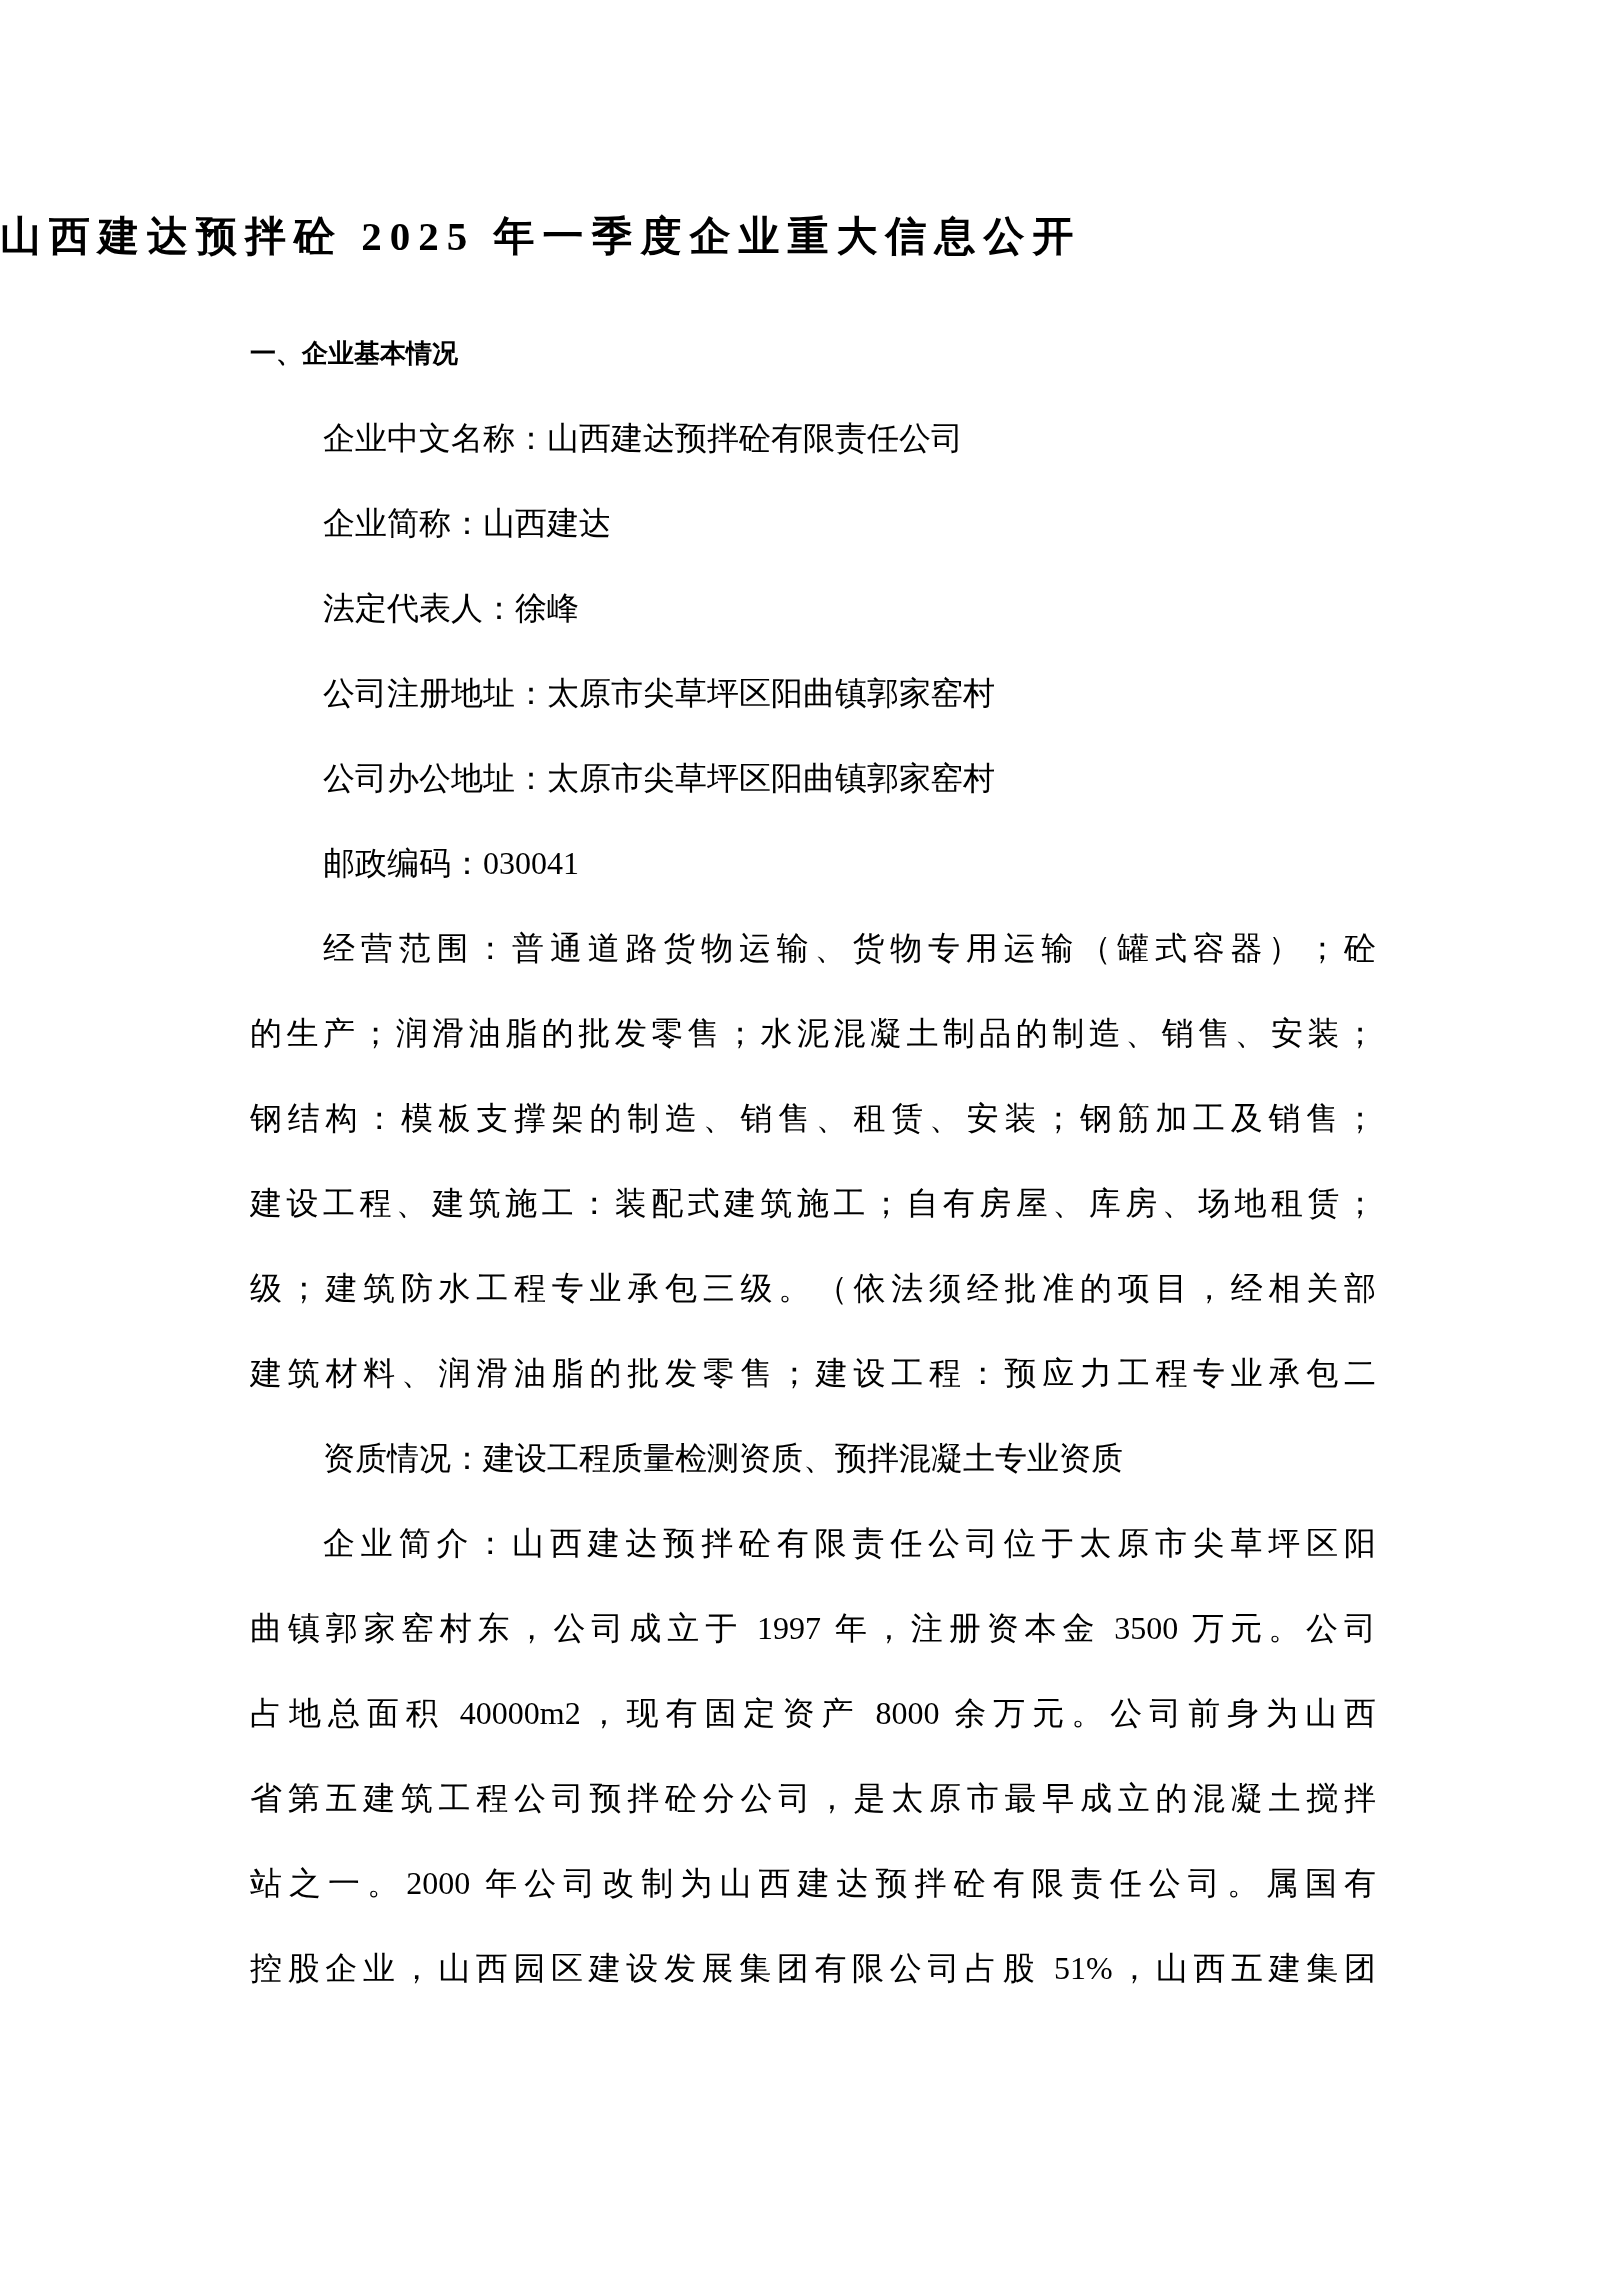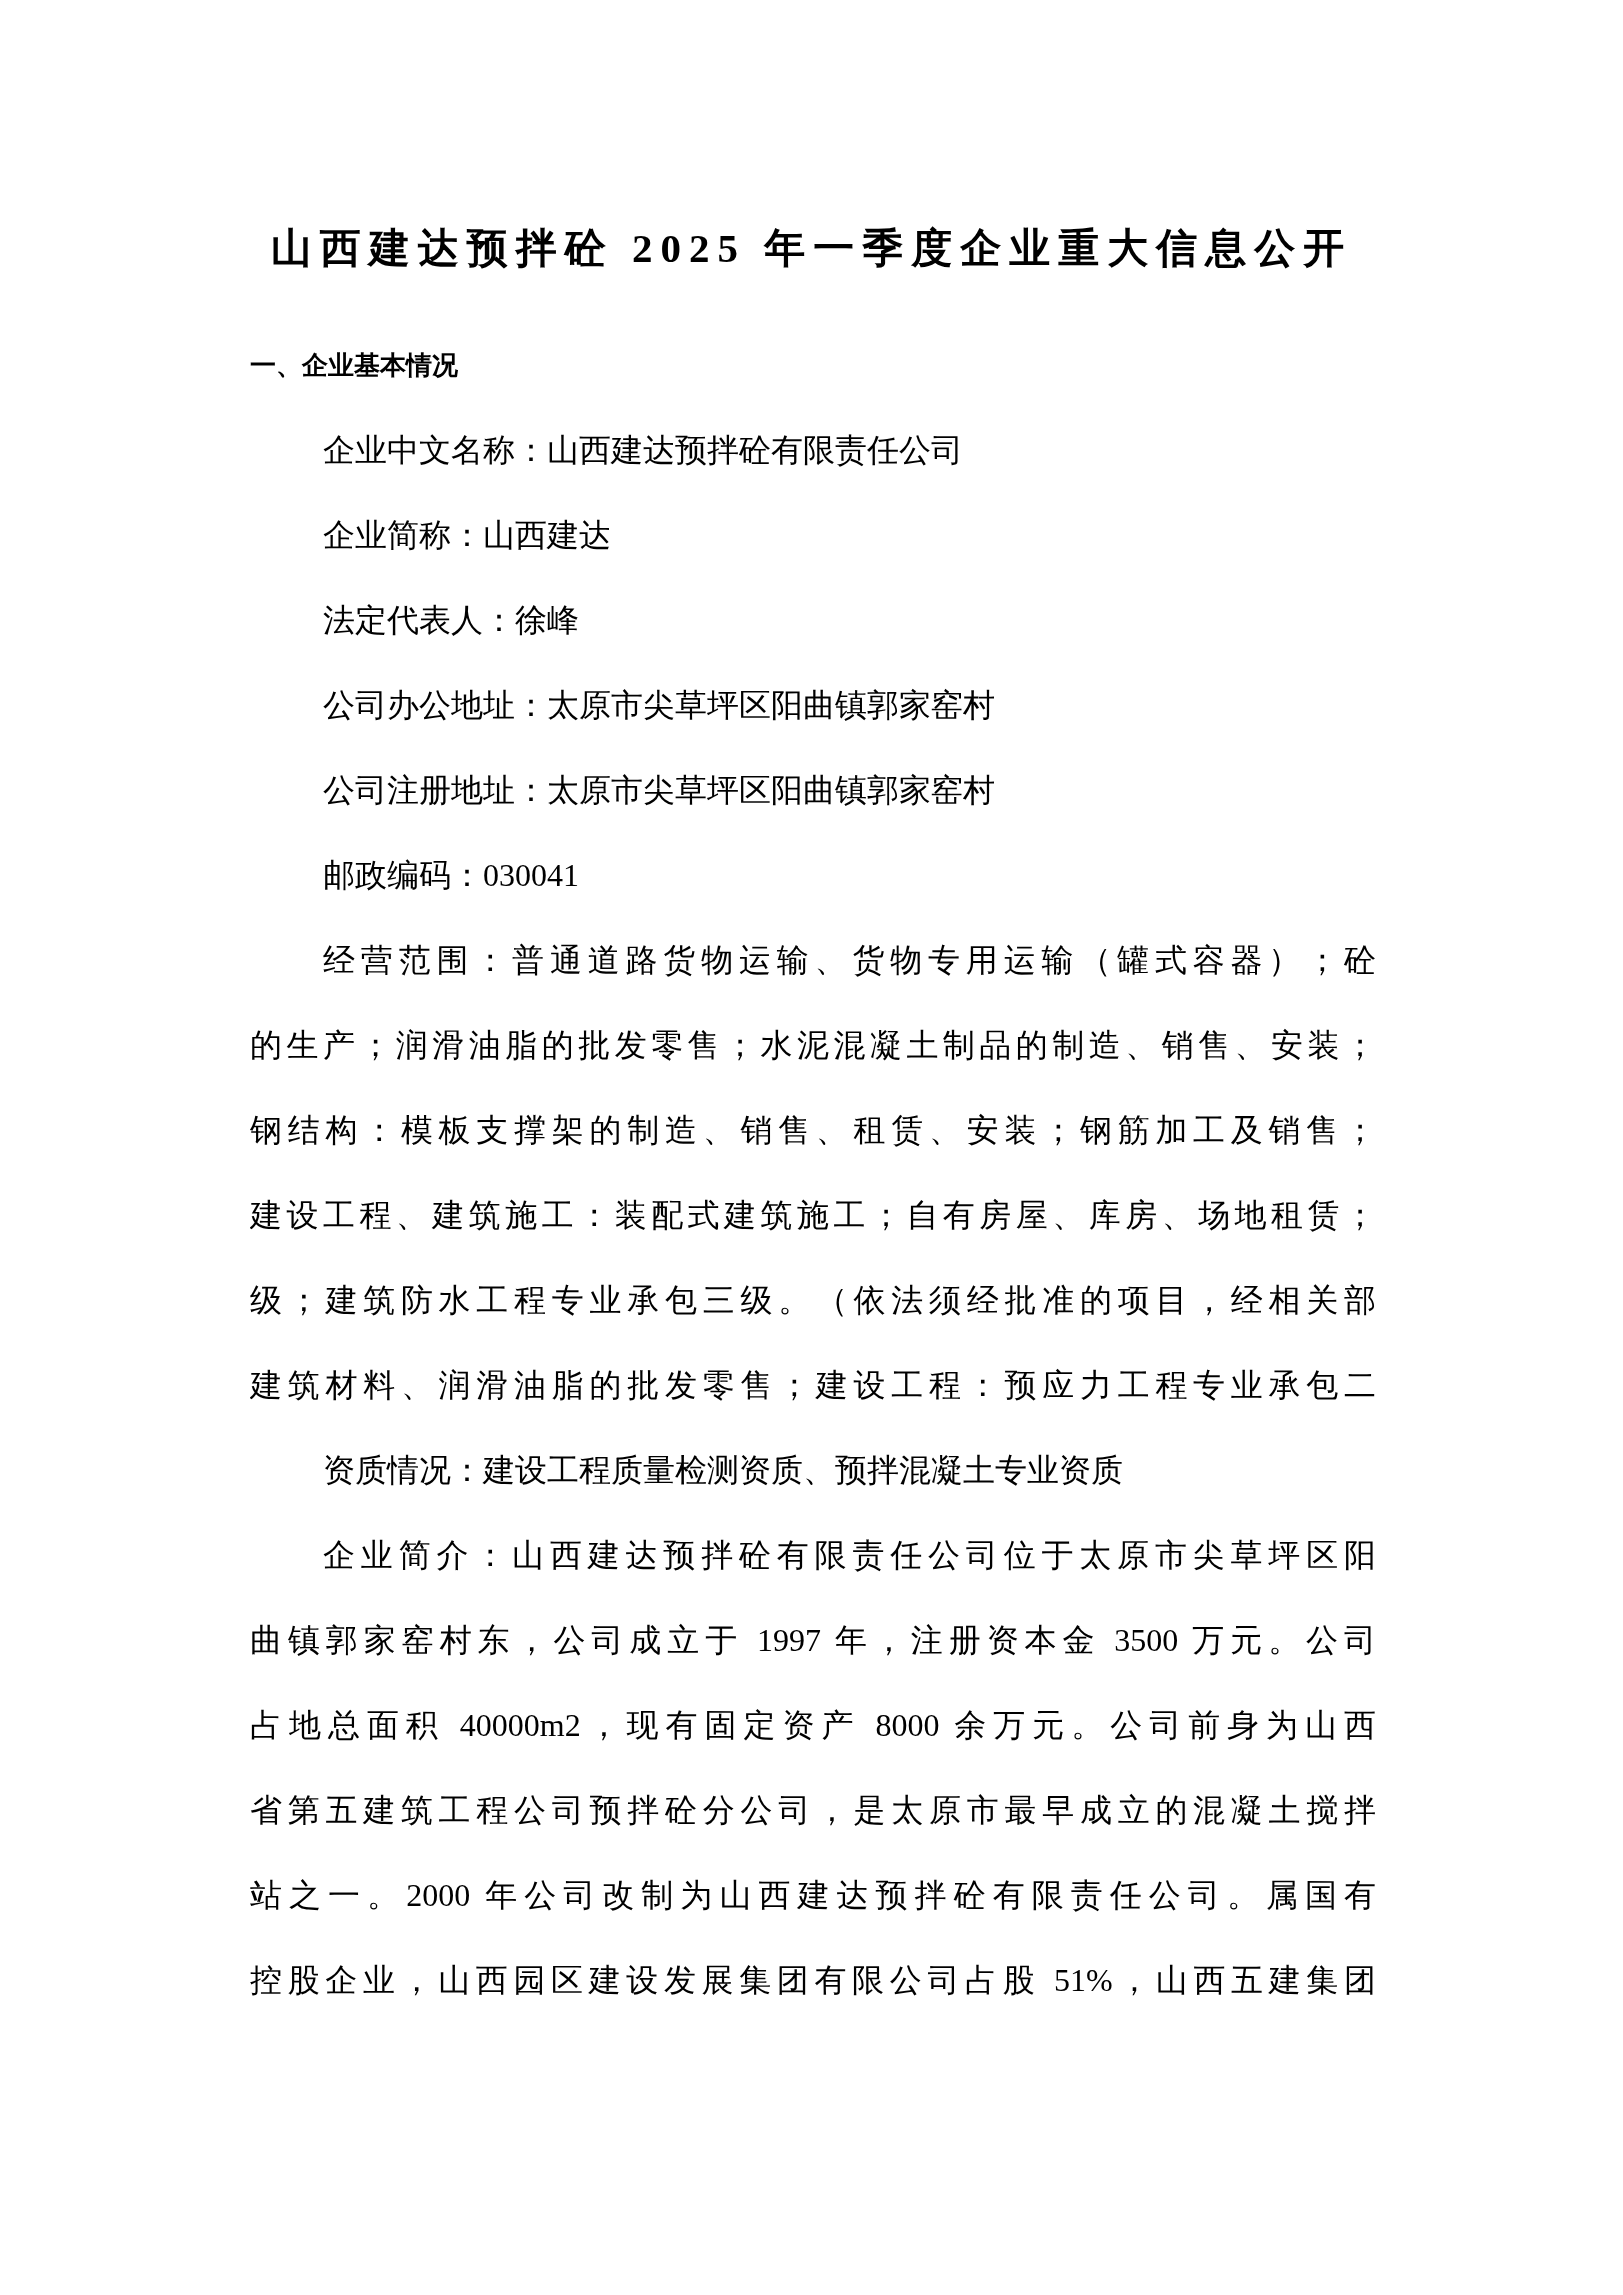--- a/index.html
+++ b/index.html
@@ -14,23 +14,23 @@
     color: #000000;
   }
   .page {
     position: relative;
     width: 1623px;
     height: 2295px;
     background: #ffffff;
     overflow: hidden;
   }
   .title {
-    margin: 12px;
+    margin: 0;
     padding: 197px 0 0 0;
-    text-align: center;
+    text-align: left;
     font-size: 41px;
     font-weight: bold;
     letter-spacing: 8px;
     line-height: 79px;
     white-space: nowrap;
   }
   .body-block {
     margin: 35px 247px 0 250px; 
   }
   .line {
@@ -58,22 +58,22 @@
 
   <h1 class="title">山西建达预拌砼 2025 年一季度企业重大信息公开</h1>
 
   <div class="body-block">
 
     <div class="line heading">一、企业基本情况</div>
 
     <div class="line indent">企业中文名称：山西建达预拌砼有限责任公司</div>
     <div class="line indent">企业简称：山西建达</div>
     <div class="line indent">法定代表人：徐峰</div>
+    <div class="line indent">公司注册地址：太原市尖草坪区阳曲镇郭家窑村</div>
     <div class="line indent">公司办公地址：太原市尖草坪区阳曲镇郭家窑村</div>
-    <div class="line indent">公司注册地址：太原市尖草坪区阳曲镇郭家窑村</div>
     <div class="line indent">邮政编码：030041</div>
 
     <div class="line indent fill">经营范围：普通道路货物运输、货物专用运输（罐式容器）；砼</div>
     <div class="line fill">的生产；润滑油脂的批发零售；水泥混凝土制品的制造、销售、安装；</div>
     <div class="line fill">钢结构：模板支撑架的制造、销售、租赁、安装；钢筋加工及销售；</div>
     <div class="line fill">建设工程、建筑施工：装配式建筑施工；自有房屋、库房、场地租赁；</div>
     <div class="line fill">级；建筑防水工程专业承包三级。（依法须经批准的项目，经相关部</div>
     <div class="line fill">建筑材料、润滑油脂的批发零售；建设工程：预应力工程专业承包二</div>
 
     <div class="line indent">资质情况：建设工程质量检测资质、预拌混凝土专业资质</div>

